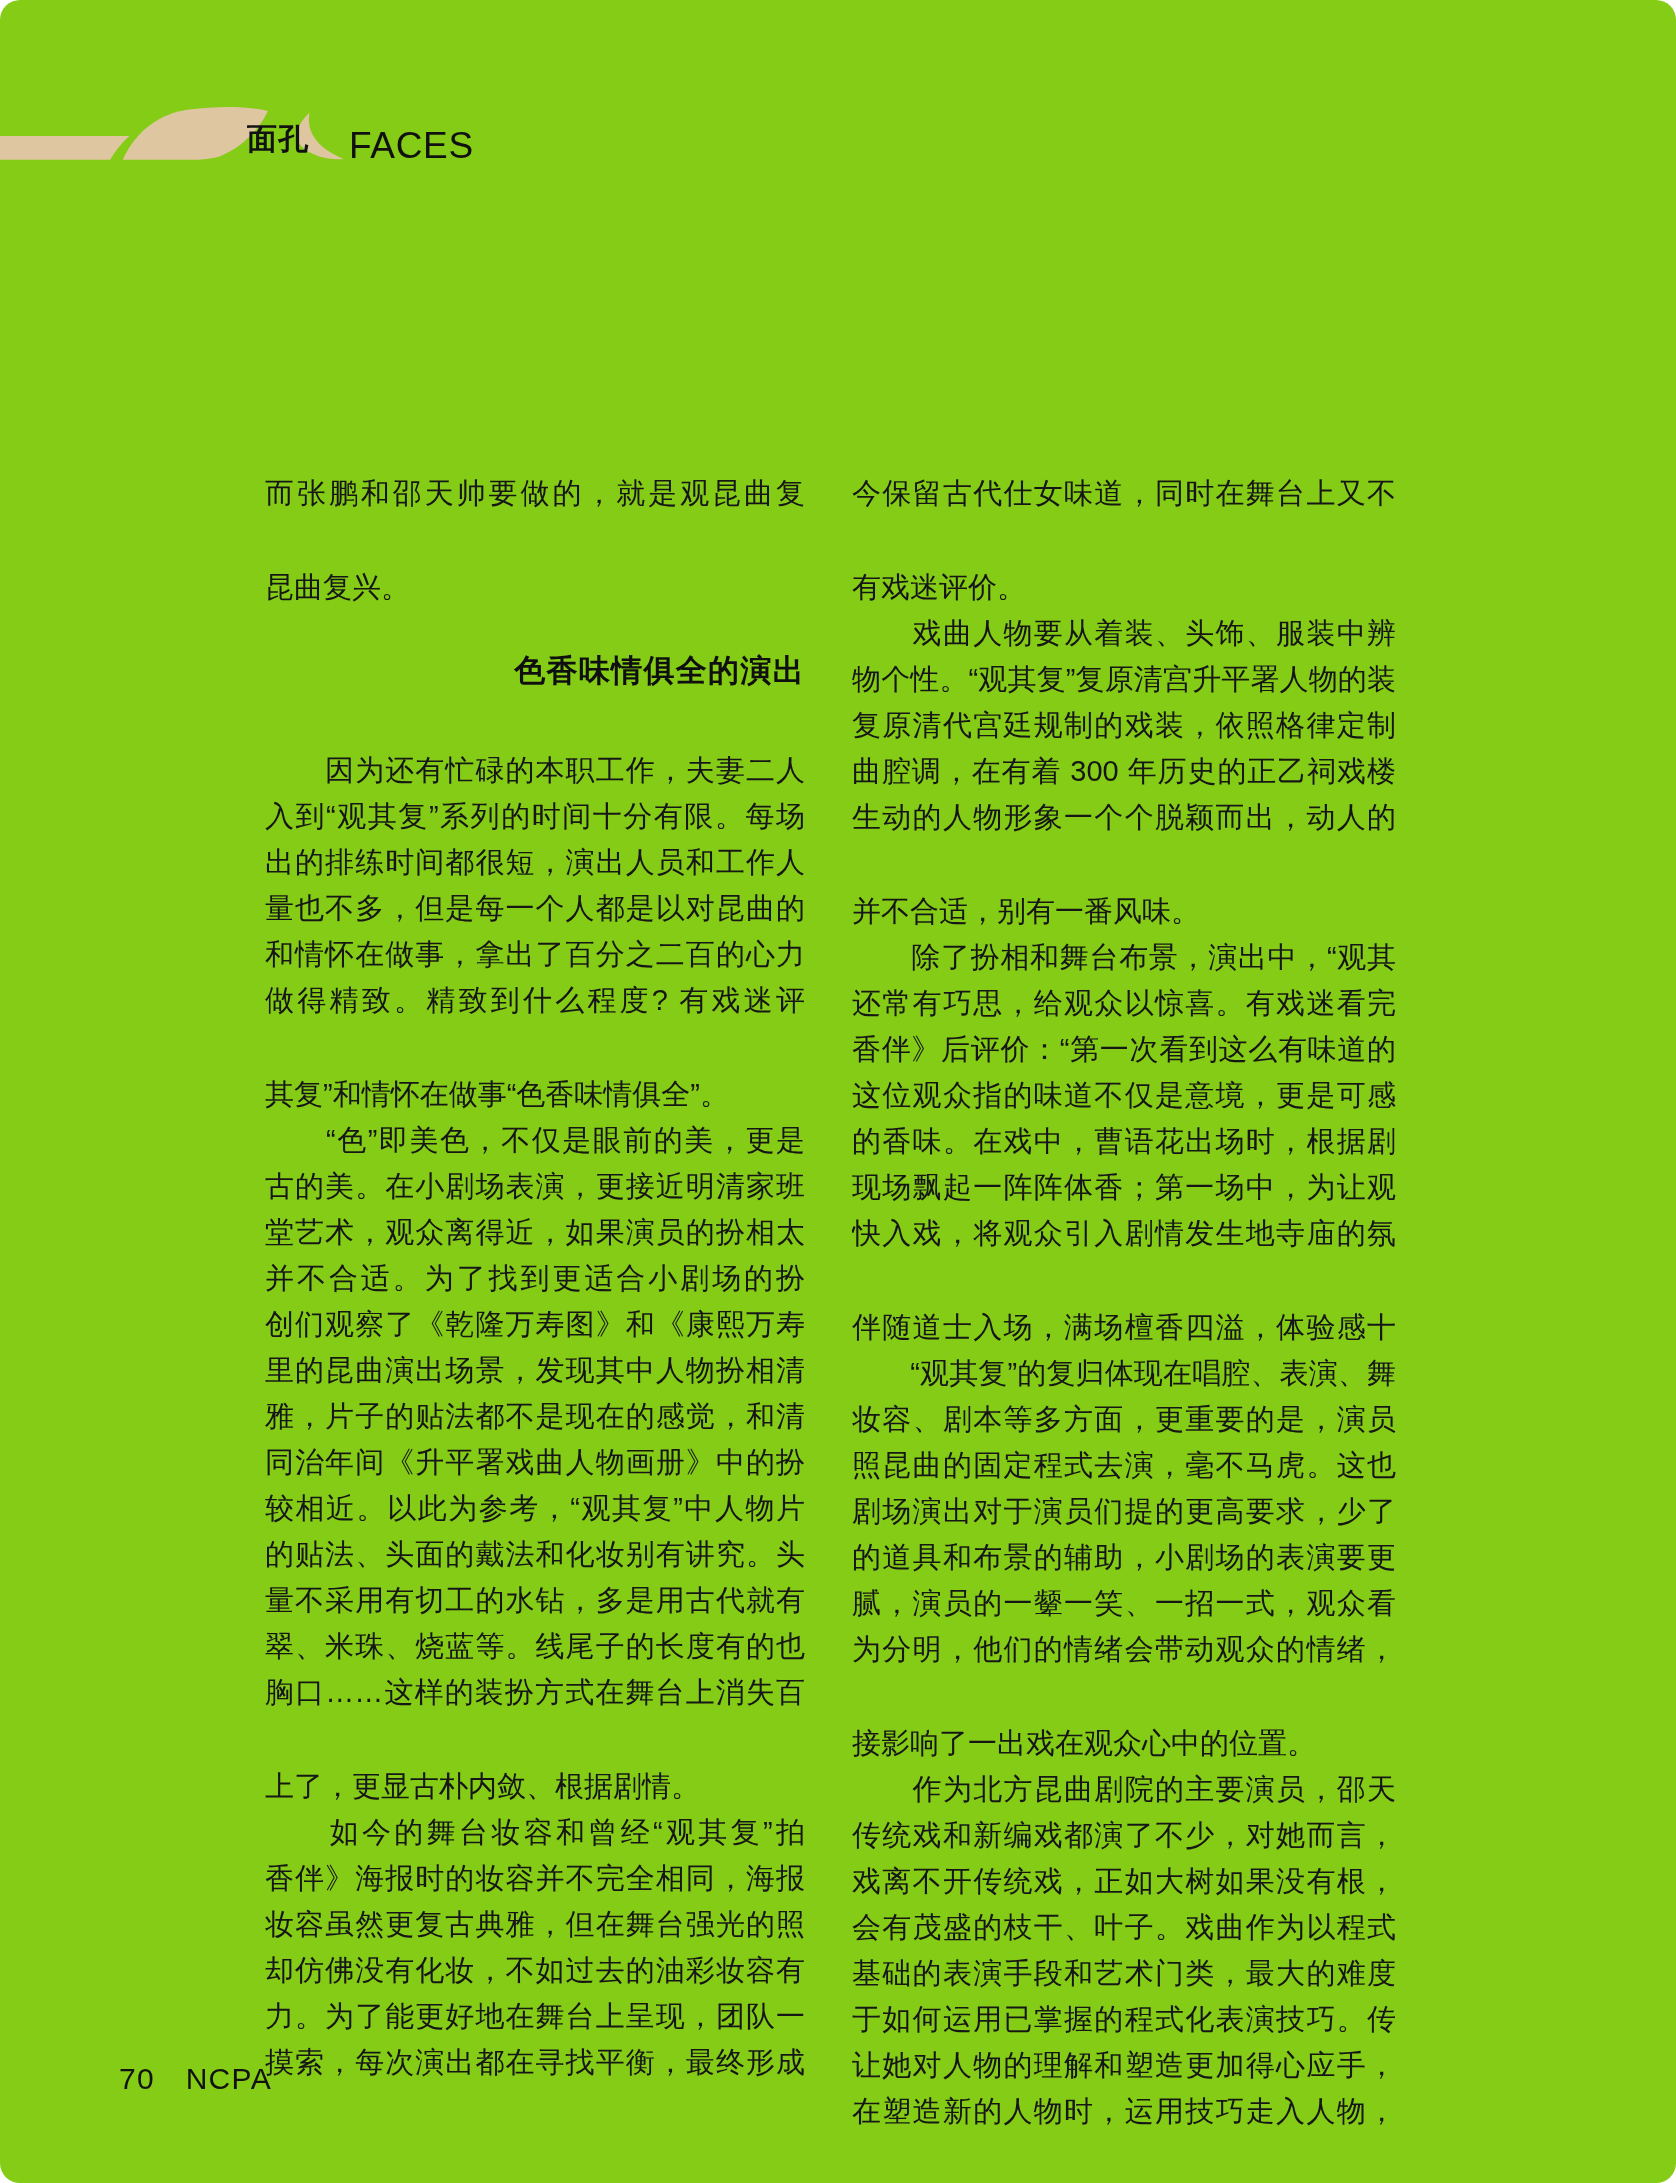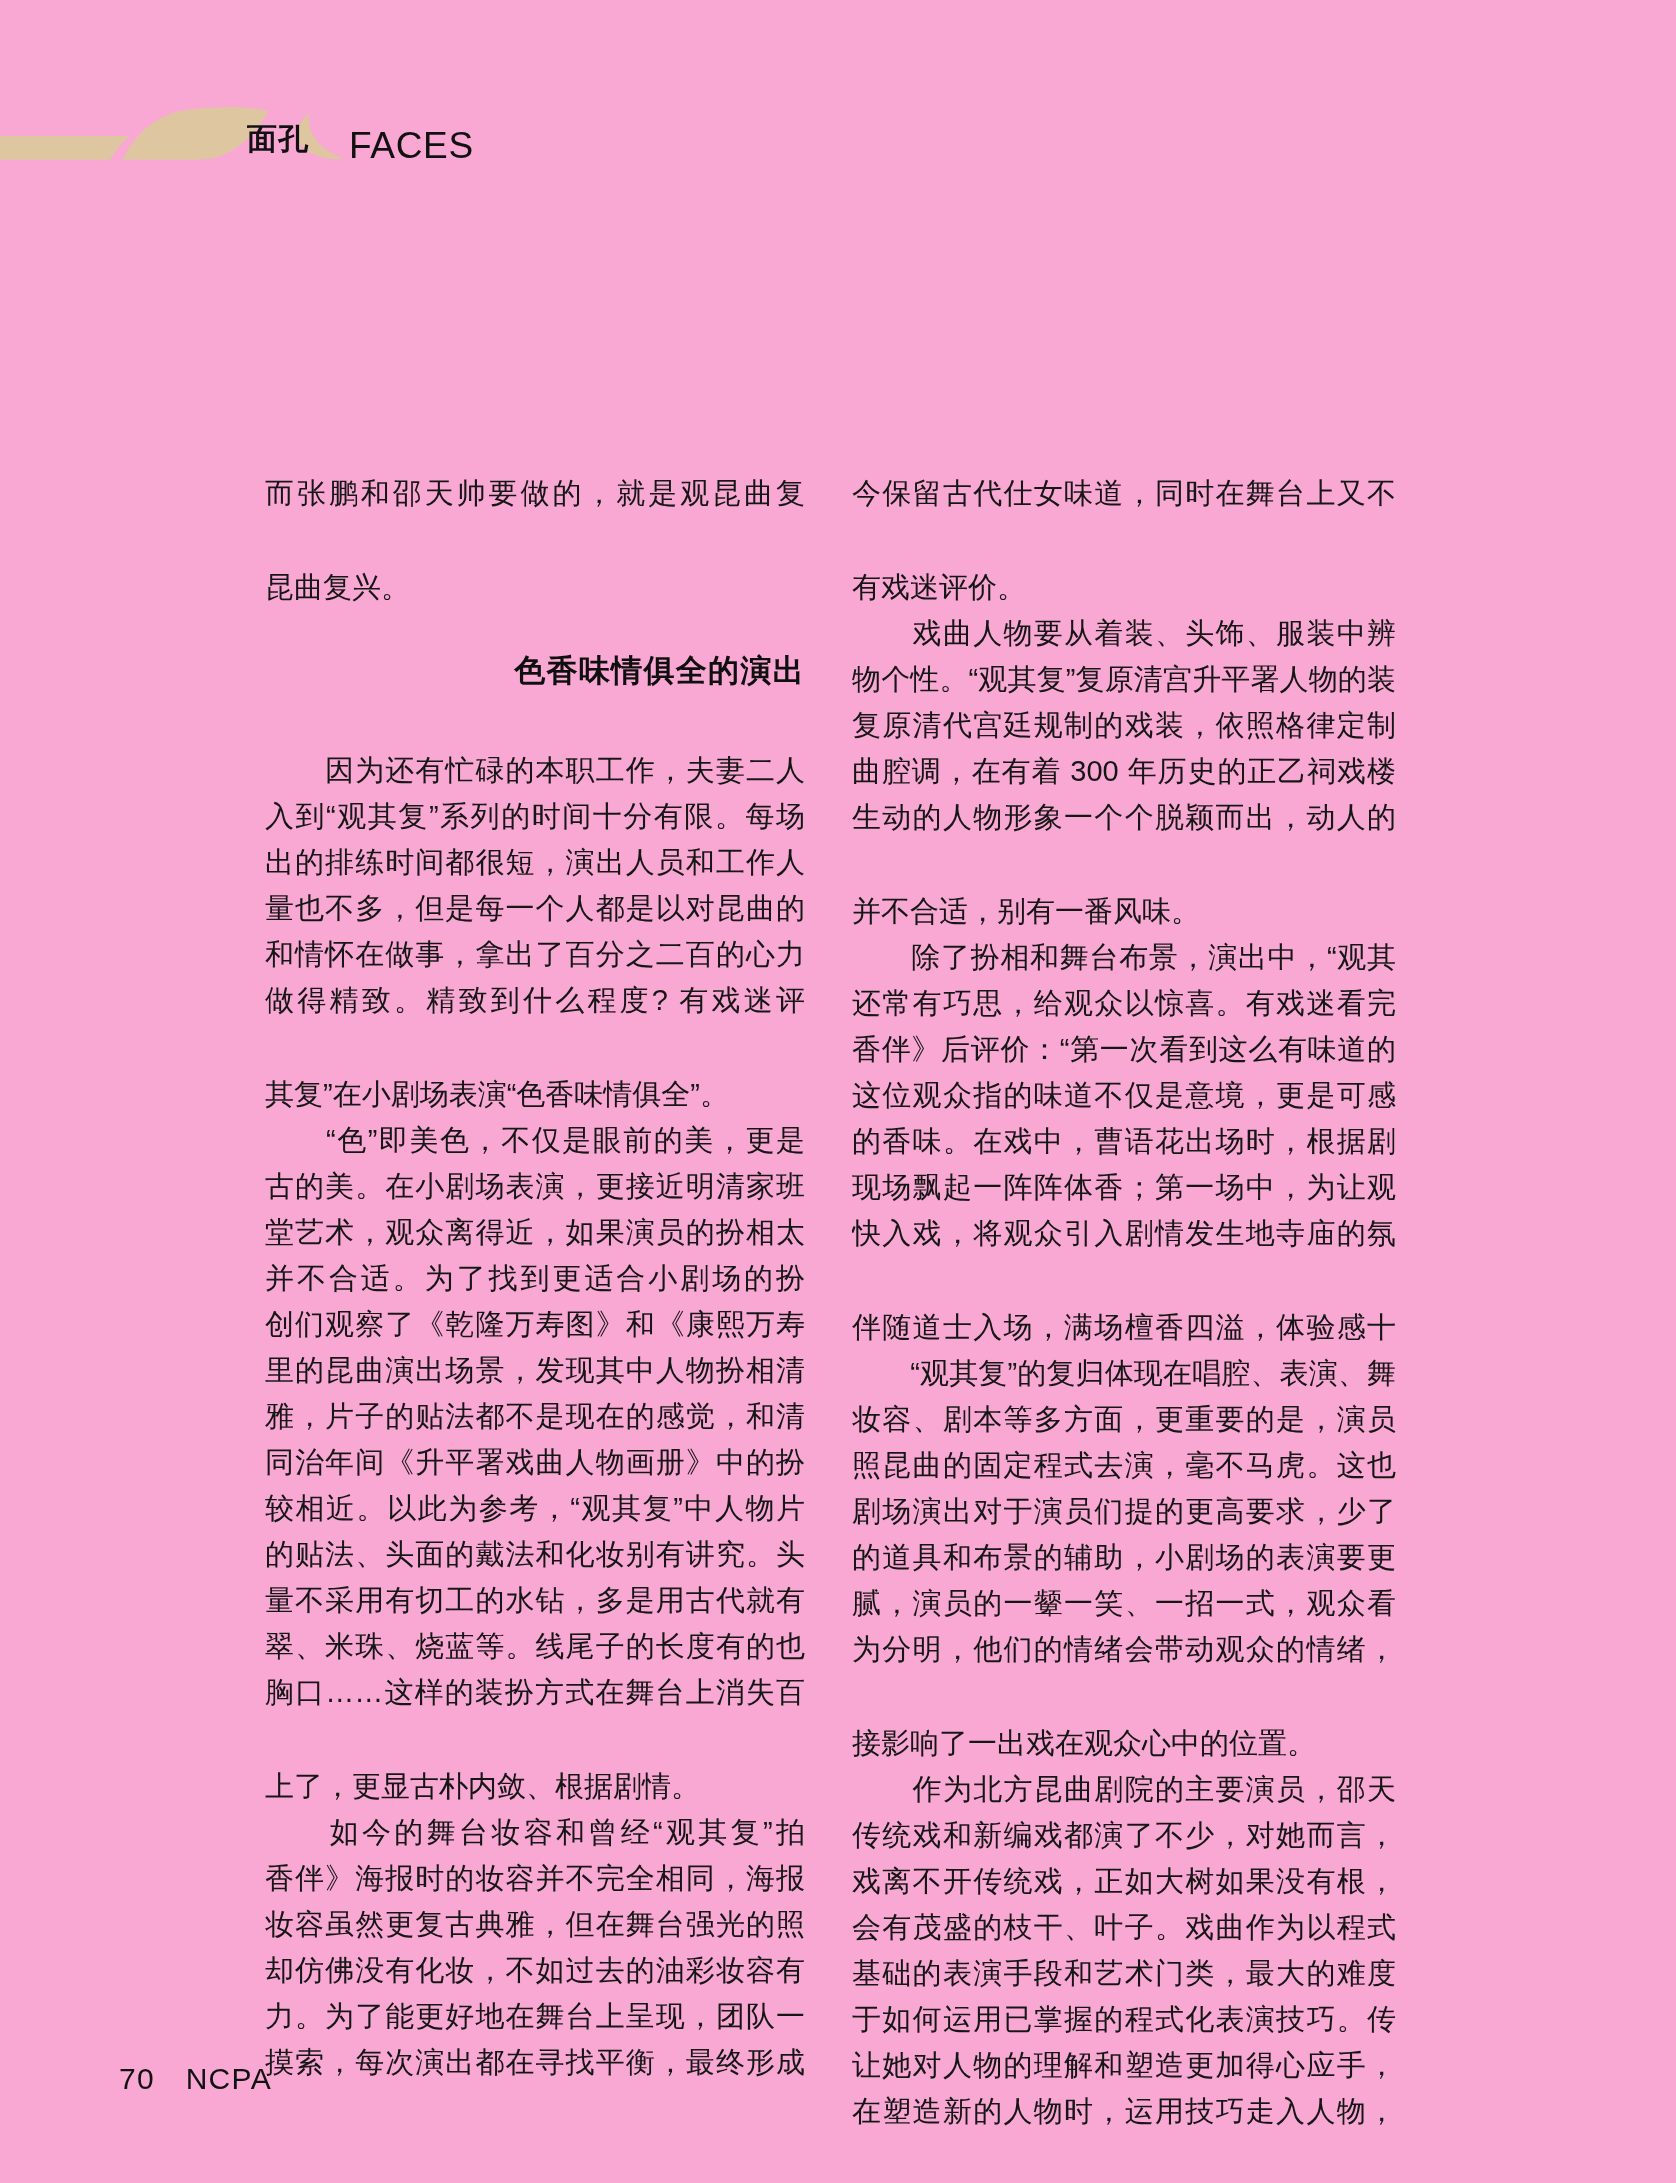--- a/index.html
+++ b/index.html
@@ -1,23 +1,24 @@
 <!DOCTYPE html>
 <html style="--accent: #dec6a0;font-size:10.6px"><head>
 <meta charset="utf-8">
 <style>
   html, body { margin: 0; padding: 0; background: #ffffff; }
   .page {
     position: relative;
     width: 1676px;
     height: 2183px;
-    background: #f9a8d4;
+    background: #84cc16;
     overflow: hidden;
     font-family: "Liberation Sans", "DejaVu Sans", sans-serif;
     color: #161616;
+    border-radius: 20px;
   }
   
   .header-deco {
     position: absolute;
     left: 0; top: 0;
     width: 462px; height: 198px;
   }
   .header-deco path { fill: var(--accent, #dec6a0); }
   .section-title-zh {
     position: absolute;
@@ -97,21 +98,21 @@
         <div class="line last">昆曲复兴。</div>
       </div>
       <h2 class="col-heading">色香味情俱全的演出</h2>
       <div class="para">
         <div class="line">　　因为还有忙碌的本职工作，夫妻二人能投</div>
         <div class="line">入到“观其复”系列的时间十分有限。每场演</div>
         <div class="line">出的排练时间都很短，演出人员和工作人员数</div>
         <div class="line">量也不多，但是每一个人都是以对昆曲的喜爱</div>
         <div class="line">和情怀在做事，拿出了百分之二百的心力将戏</div>
         <div class="line">做得精致。精致到什么程度? 有戏迷评价：“观</div>
-        <div class="line last">其复”在小剧场表演“色香味情俱全”。</div>
+        <div class="line last">其复”和情怀在做事“色香味情俱全”。</div>
       </div>
       <div class="para">
         <div class="line">　　“色”即美色，不仅是眼前的美，更是复</div>
         <div class="line">古的美。在小剧场表演，更接近明清家班的厅</div>
         <div class="line">堂艺术，观众离得近，如果演员的扮相太浓丽，</div>
         <div class="line">并不合适。为了找到更适合小剧场的扮相，主</div>
         <div class="line">创们观察了《乾隆万寿图》和《康熙万寿图》</div>
         <div class="line">里的昆曲演出场景，发现其中人物扮相清淡清</div>
         <div class="line">雅，片子的贴法都不是现在的感觉，和清咸丰</div>
         <div class="line">同治年间《升平署戏曲人物画册》中的扮相比</div>

